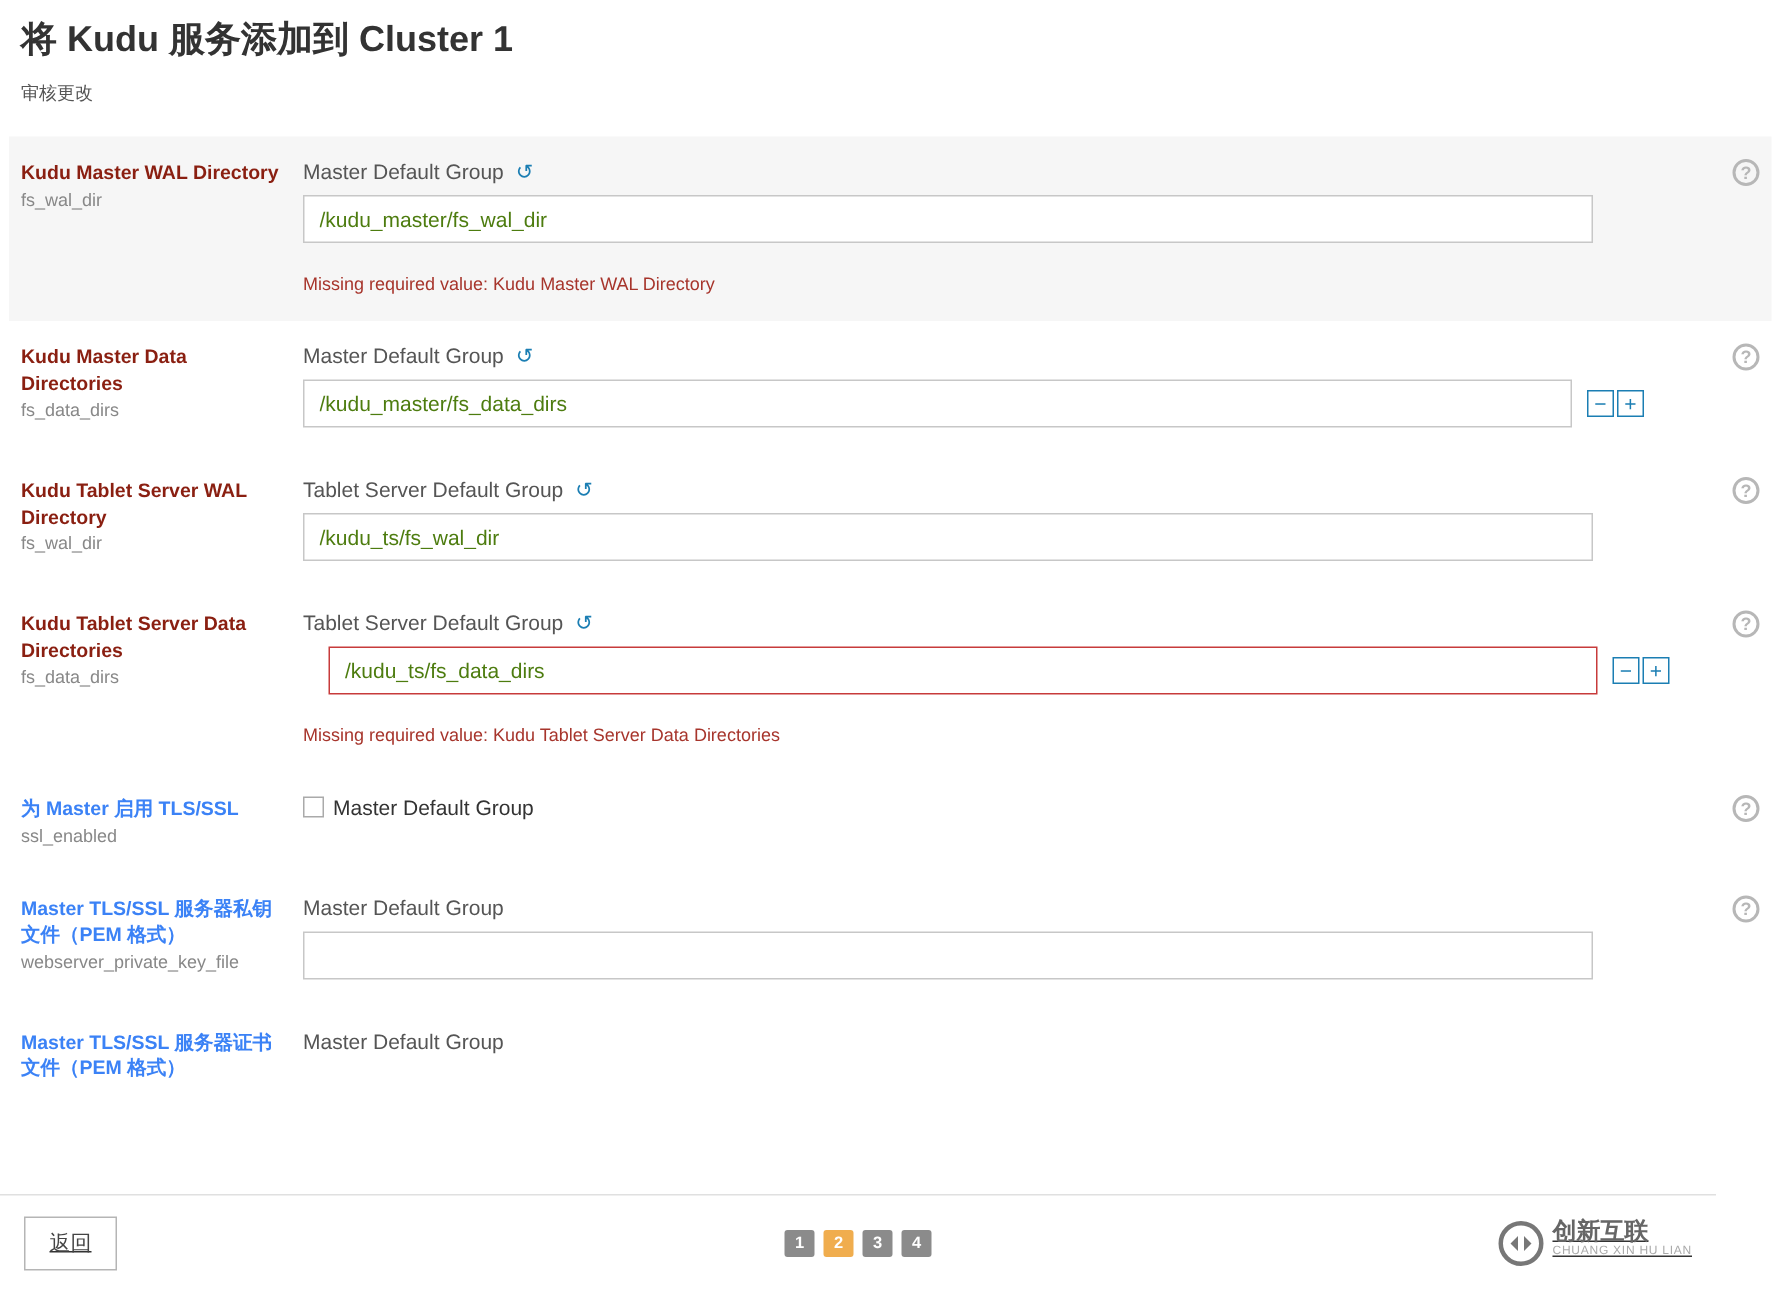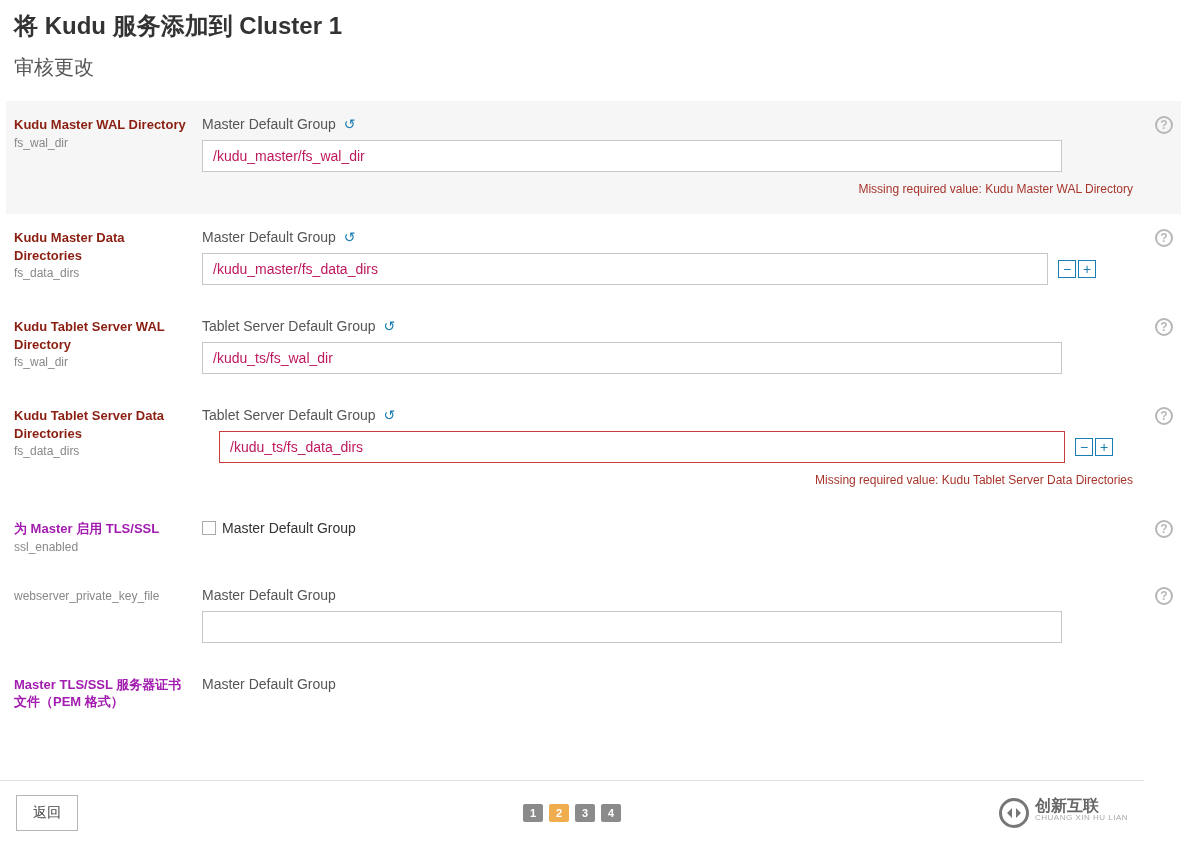--- a/index.html
+++ b/index.html
@@ -5,69 +5,69 @@
     * { box-sizing: border-box; margin: 0; padding: 0; }
     body {
       font-family: -apple-system, BlinkMacSystemFont, "Segoe UI", "Helvetica Neue", Arial, sans-serif;
       background: #fff;
       color: #333;
       font-size: 14px;
       width: 1187px;
     }
     .content { padding: 10px 14px 80px 14px; }
     .page-title { font-size: 24px; font-weight: 700; color: #333; margin-bottom: 12px; }
-    .section-subtitle { font-size: 20px; color: #555; margin-bottom: 20px; }
+    .section-subtitle { font-size: 12px; color: #555; margin-bottom: 20px; }
     .form-row {
       display: flex;
       padding: 14px 0 18px 0;
       border-top: 1px solid transparent;
     }
     .form-row.highlight { background: #f6f6f6; padding-left:8px; padding-right:8px; margin-left:-8px; margin-right:-8px;}
     .label-col {
       width: 188px;
       flex: 0 0 188px;
       padding-right: 10px;
     }
     .label-title { color: #8a1f11; font-weight: 700; font-size: 13px; line-height: 1.35; }
-    .label-title.gray { color: #a21caf; }
+    .label-title.gray { color: #3b82f6; }
     .label-sub { color: #888; font-size: 12px; margin-top: 2px; }
     .field-col { flex: 1; position: relative; }
     .group-label { color: #555; font-size: 14px; margin-bottom: 8px; display:flex; align-items:center; gap:8px;}
     .reset-icon { color:#1b7eb3; cursor:pointer; font-size:14px; display:inline-block;}
     .field-input-row { display: flex; align-items: center; gap: 10px; }
     .text-input {
       flex: 1;
       height: 32px;
       border: 1px solid #c7c7c7;
       padding: 0 10px;
       font-size: 14px;
-      color: #be185d;
+      color: #4d7c0f;
       outline: none;
       max-width: 860px;
     }
     .text-input.error-border { border-color: #c73b3b; }
-    .error-msg { color: #a7352c; font-size: 12px; margin-top: 10px; text-align: right; }
+    .error-msg { color: #a7352c; font-size: 12px; margin-top: 20px; }
     .add-remove { display:flex; gap:2px; color:#1b7eb3; }
     .square-btn {
       width:18px; height:18px; border:1px solid #1b7eb3; display:flex; align-items:center;
       justify-content:center; font-size:14px; line-height:1; cursor:pointer; color:#1b7eb3;
     }
     .help-col { width: 40px; flex: 0 0 40px; display:flex; justify-content:flex-end; }
     .help-icon {
       width:18px; height:18px; border:2px solid #b7b7b7; border-radius:50%;
       display:flex; align-items:center; justify-content:center; color:#b7b7b7;
       font-size:12px; font-weight:700; cursor:pointer;
     }
     .checkbox { width:14px; height:14px; border:1px solid #aaa; display:inline-block; vertical-align:middle; margin-right:6px;}
     
     .footer {
-      position: fixed; bottom:16px; left:0; right:0;
+      position: fixed; bottom:0; left:0; right:0;
       background:#fff; border-top:1px solid #e0e0e0;
       height:64px; display:flex; align-items:center; justify-content:space-between;
-      padding:0 16px; width:1144px;
+      padding:0 16px; width:1144px;text-decoration:underline;
     }
     .back-btn {
       border:1px solid #b5b5b5; background:#fff; padding:8px 16px; font-size:14px;
       color:#444; cursor:pointer;
     }
     .steps { display:flex; gap:6px; position:absolute; left:50%; transform:translateX(-50%);}
     .step {
       width:20px; height:18px; display:flex; align-items:center; justify-content:center;
       background:#8b8b8b; color:#fff; font-size:11px; font-weight:700; border-radius:2px;
       cursor:pointer;
@@ -188,20 +188,21 @@
         <span>Master Default Group</span>
       </div>
     </div>
     <div class="help-col">
         <div class="help-icon">?</div>
       </div>
   </div>
 
   <div class="form-row">
     <div class="label-col">
+      <div class="label-title gray">Master TLS/SSL 服务器私钥文件（PEM 格式）</div>
       <div class="label-sub">webserver_private_key_file</div>
     </div>
     <div class="field-col">
       <div class="group-label">
         <span>Master Default Group</span>
       </div>
       <div class="field-input-row">
         <input class="text-input" type="text" value="" style="">
       </div>
     </div>

